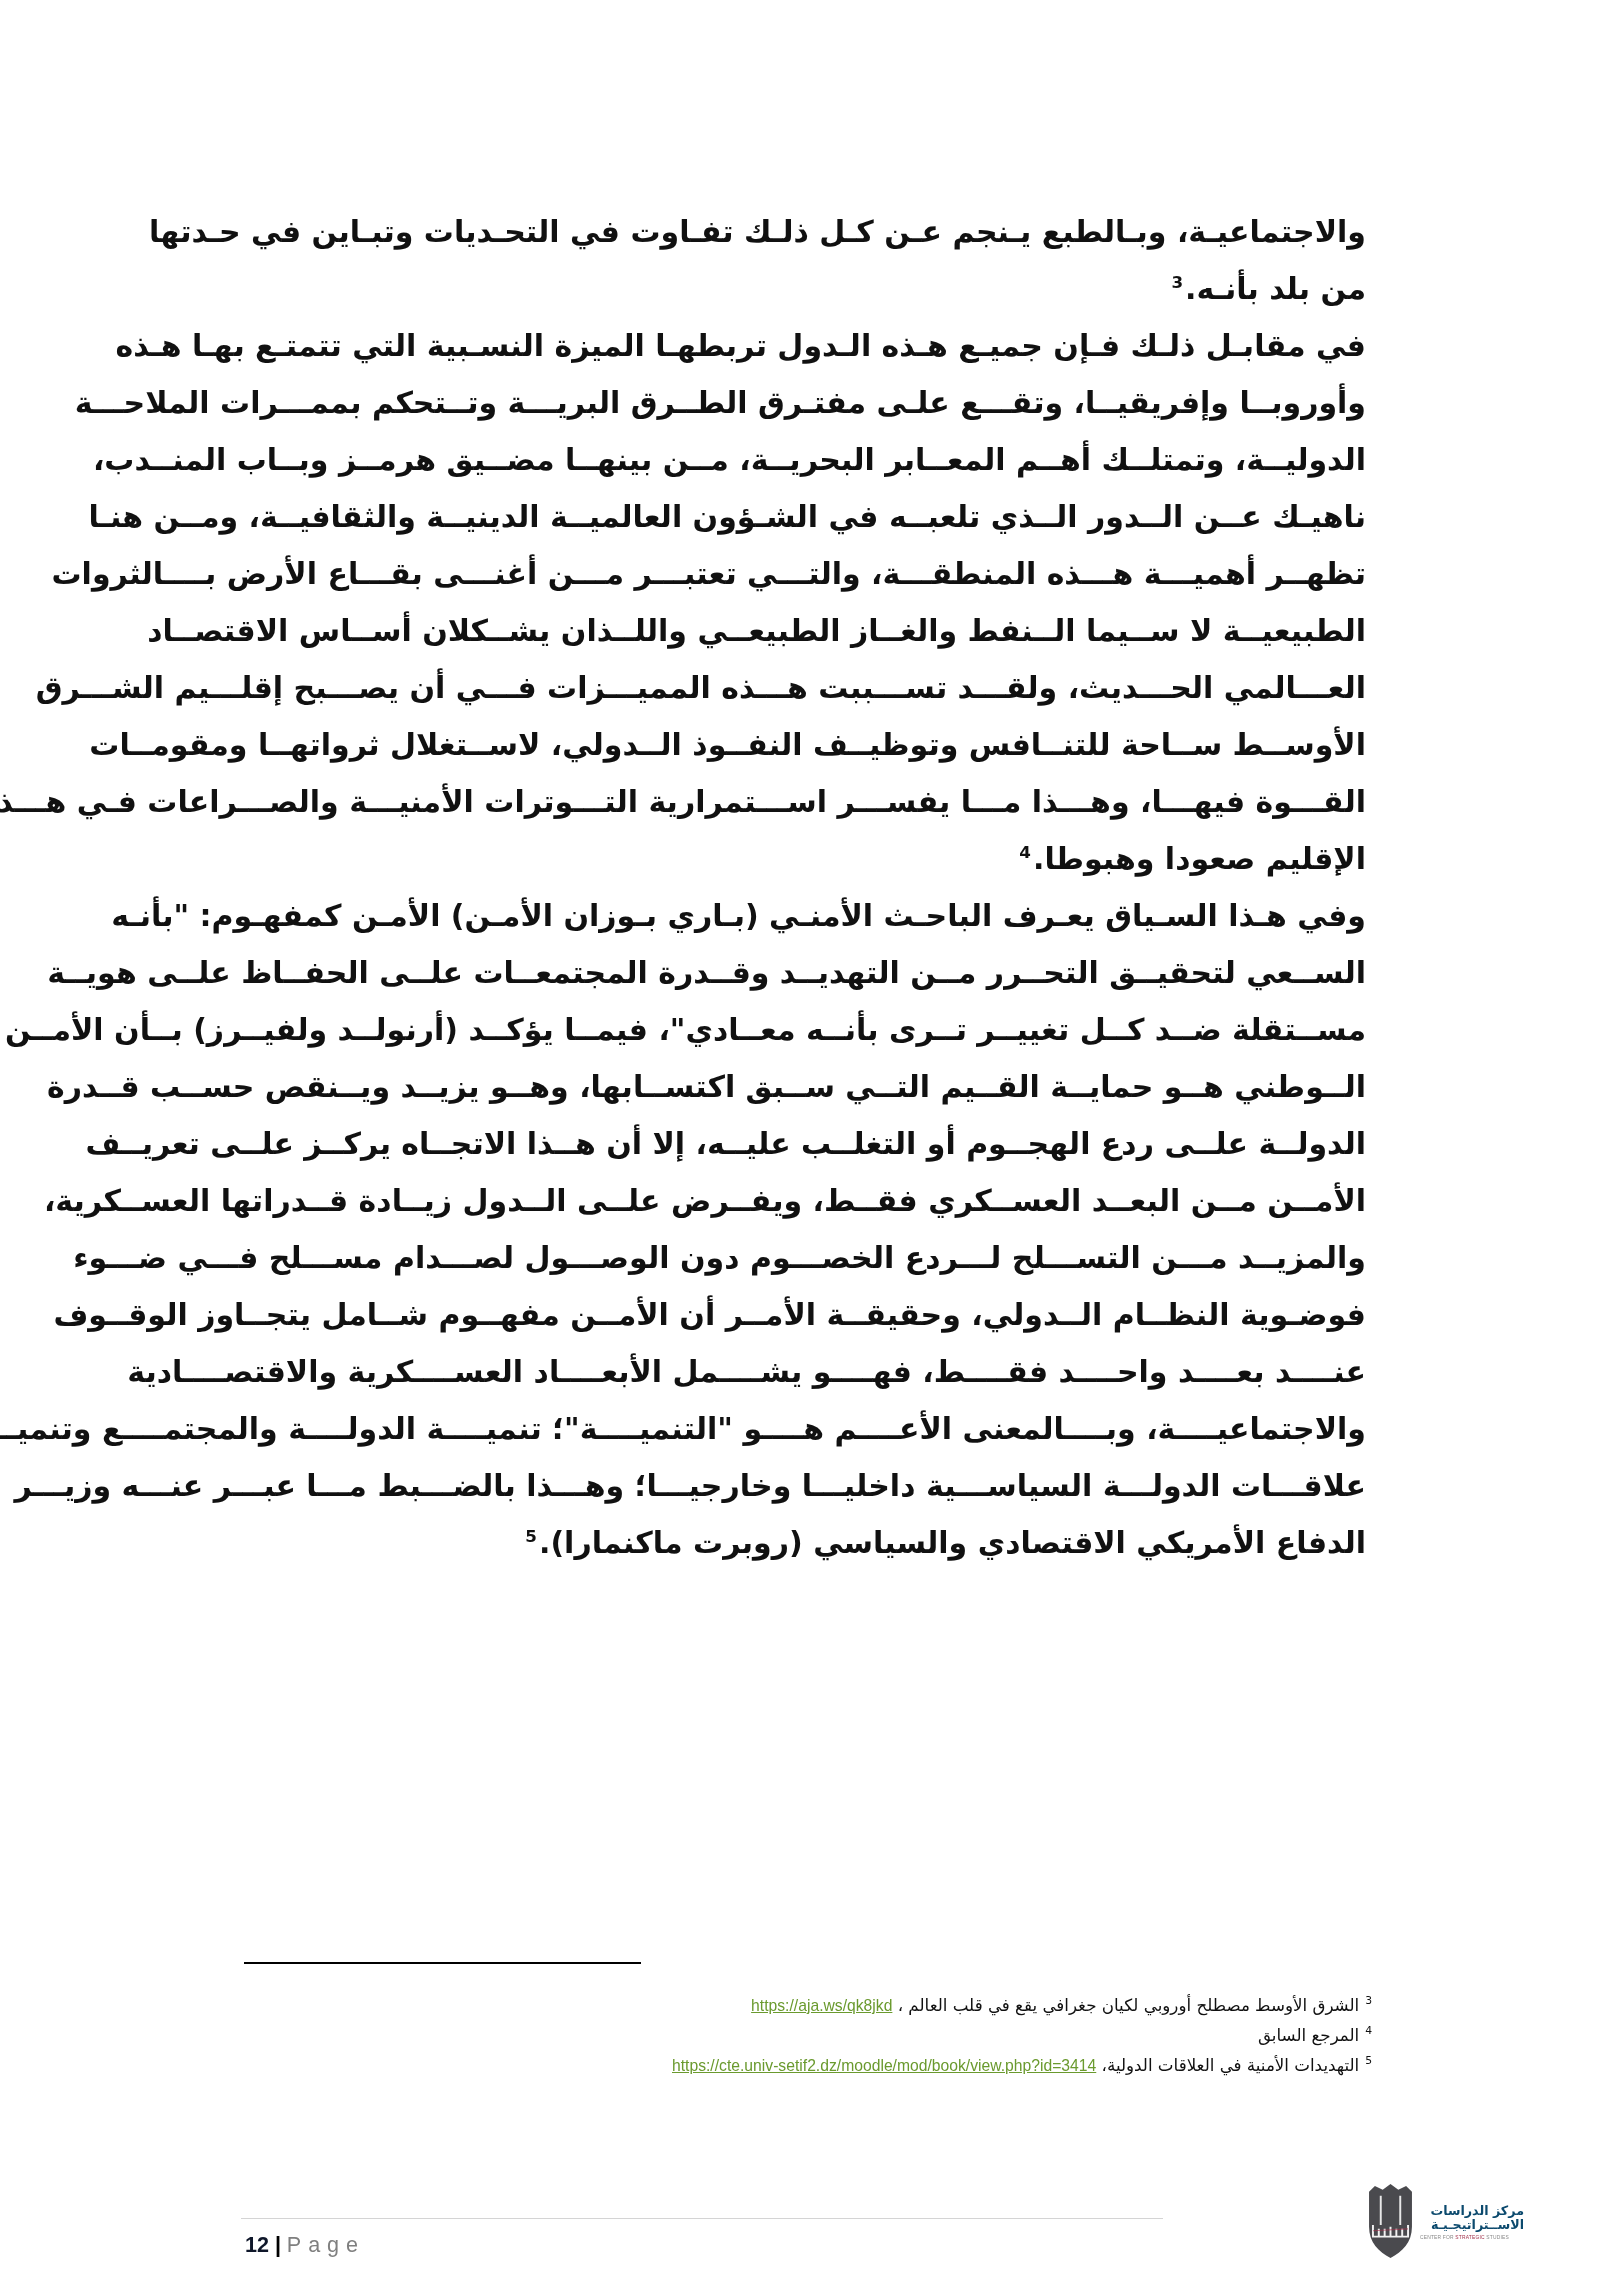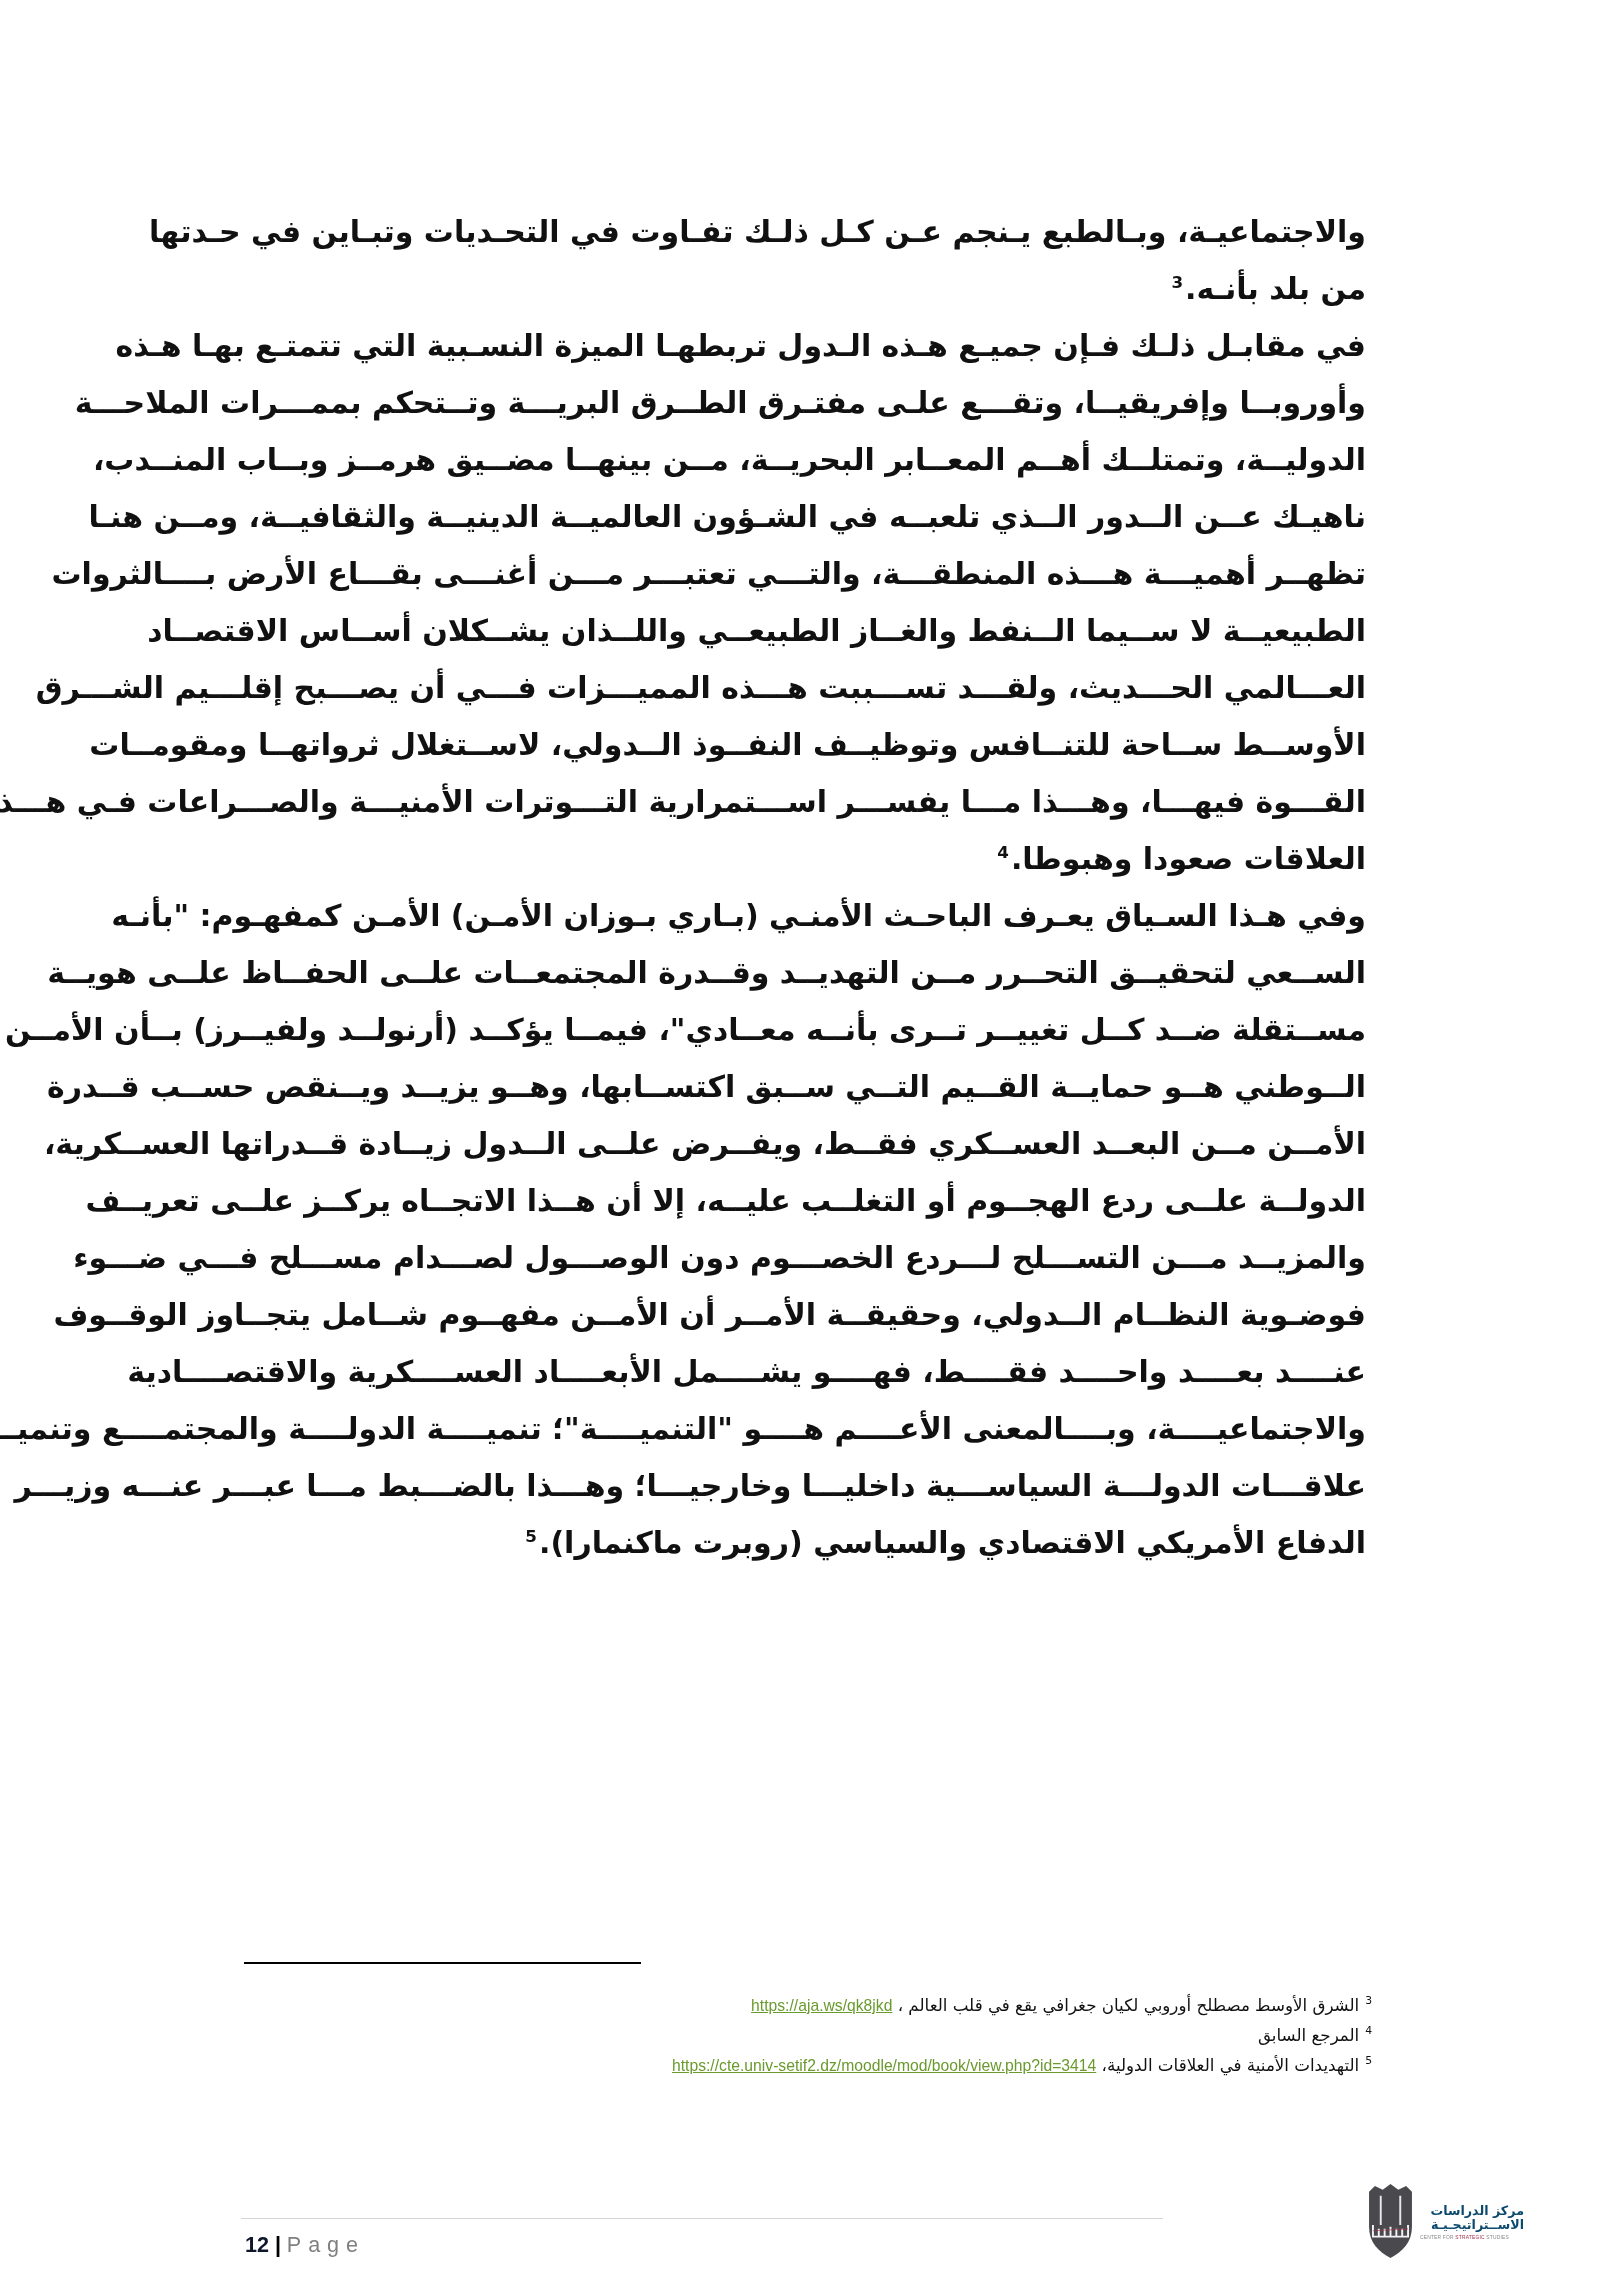--- a/index.html
+++ b/index.html
@@ -173,27 +173,27 @@
       <span class="line last"><span>من بلد بأنـه.</span><sup class="fnref">3</sup></span>
       <span class="line"><span>في مقابـل ذلـك فـإن جميـع هـذه الـدول تربطهـا الميزة النسـبية التي تتمتـع بهـا هـذه</span></span>
       <span class="line"><span>وأوروبــا وإفريقيــا، وتقـــع علـى مفتـرق الطــرق البريـــة وتــتحكم بممـــرات الملاحـــة</span></span>
       <span class="line"><span>الدوليــة، وتمتلــك أهــم المعــابر البحريــة، مــن بينهــا مضــيق هرمــز وبــاب المنــدب،</span></span>
       <span class="line"><span>ناهيـك عــن الــدور الــذي تلعبــه في الشـؤون العالميــة الدينيــة والثقافيــة، ومــن هنـا</span></span>
       <span class="line"><span>تظهــر أهميـــة هـــذه المنطقـــة، والتـــي تعتبـــر مـــن أغنـــى بقـــاع الأرض بــــالثروات</span></span>
       <span class="line"><span>الطبيعيــة لا ســيما الــنفط والغــاز الطبيعــي واللــذان يشــكلان أســاس الاقتصــاد</span></span>
       <span class="line"><span>العـــالمي الحـــديث، ولقـــد تســـببت هـــذه المميـــزات فـــي أن يصـــبح إقلـــيم الشـــرق</span></span>
       <span class="line"><span>الأوســط ســاحة للتنــافس وتوظيــف النفــوذ الــدولي، لاســتغلال ثرواتهــا ومقومــات</span></span>
       <span class="line"><span>القـــوة فيهـــا، وهـــذا مـــا يفســـر اســـتمرارية التـــوترات الأمنيـــة والصـــراعات فـي هـــذا</span></span>
-      <span class="line last"><span>العلاقات صعودا وهبوطا.</span><sup class="fnref">4</sup></span>
+      <span class="line last"><span>الإقليم صعودا وهبوطا.</span><sup class="fnref">4</sup></span>
       <span class="line"><span>وفي هـذا السـياق يعـرف الباحـث الأمنـي (بـاري بـوزان الأمـن) الأمـن كمفهـوم: "بأنـه</span></span>
       <span class="line"><span>الســعي لتحقيــق التحــرر مــن التهديــد وقــدرة المجتمعــات علــى الحفــاظ علــى هويــة</span></span>
       <span class="line"><span>مســتقلة ضــد كــل تغييــر تــرى بأنــه معــادي"، فيمــا يؤكــد (أرنولــد ولفيــرز) بــأن الأمــن</span></span>
       <span class="line"><span>الــوطني هــو حمايــة القــيم التــي ســبق اكتســابها، وهــو يزيــد ويــنقص حســب قــدرة</span></span>
+      <span class="line"><span>الدولــة علــى ردع الهجــوم أو التغلــب عليــه، إلا أن هــذا الاتجــاه يركــز علــى تعريــف</span></span>
       <span class="line"><span>الأمــن مــن البعــد العســكري فقــط، ويفــرض علــى الــدول زيــادة قــدراتها العســكرية،</span></span>
-      <span class="line"><span>الدولــة علــى ردع الهجــوم أو التغلــب عليــه، إلا أن هــذا الاتجــاه يركــز علــى تعريــف</span></span>
       <span class="line"><span>والمزيــد مـــن التســـلح لـــردع الخصـــوم دون الوصـــول لصـــدام مســـلح فـــي ضـــوء</span></span>
       <span class="line"><span>فوضـوية النظــام الــدولي، وحقيقــة الأمــر أن الأمــن مفهــوم شــامل يتجــاوز الوقــوف</span></span>
       <span class="line"><span>عنــــد بعــــد واحــــد فقــــط، فهــــو يشــــمل الأبعــــاد العســــكرية والاقتصــــادية</span></span>
       <span class="line"><span>والاجتماعيــــة، وبــــالمعنى الأعــــم هــــو "التنميــــة"؛ تنميــــة الدولــــة والمجتمــــع وتنميــــة</span></span>
       <span class="line"><span>علاقـــات الدولـــة السياســـية داخليـــا وخارجيـــا؛ وهـــذا بالضـــبط مـــا عبـــر عنـــه وزيـــر</span></span>
       <span class="line last"><span>الدفاع الأمريكي الاقتصادي والسياسي (روبرت ماكنمارا).</span><sup class="fnref">5</sup></span>
     </div>
 
   <div class="fn-separator"></div>
 

